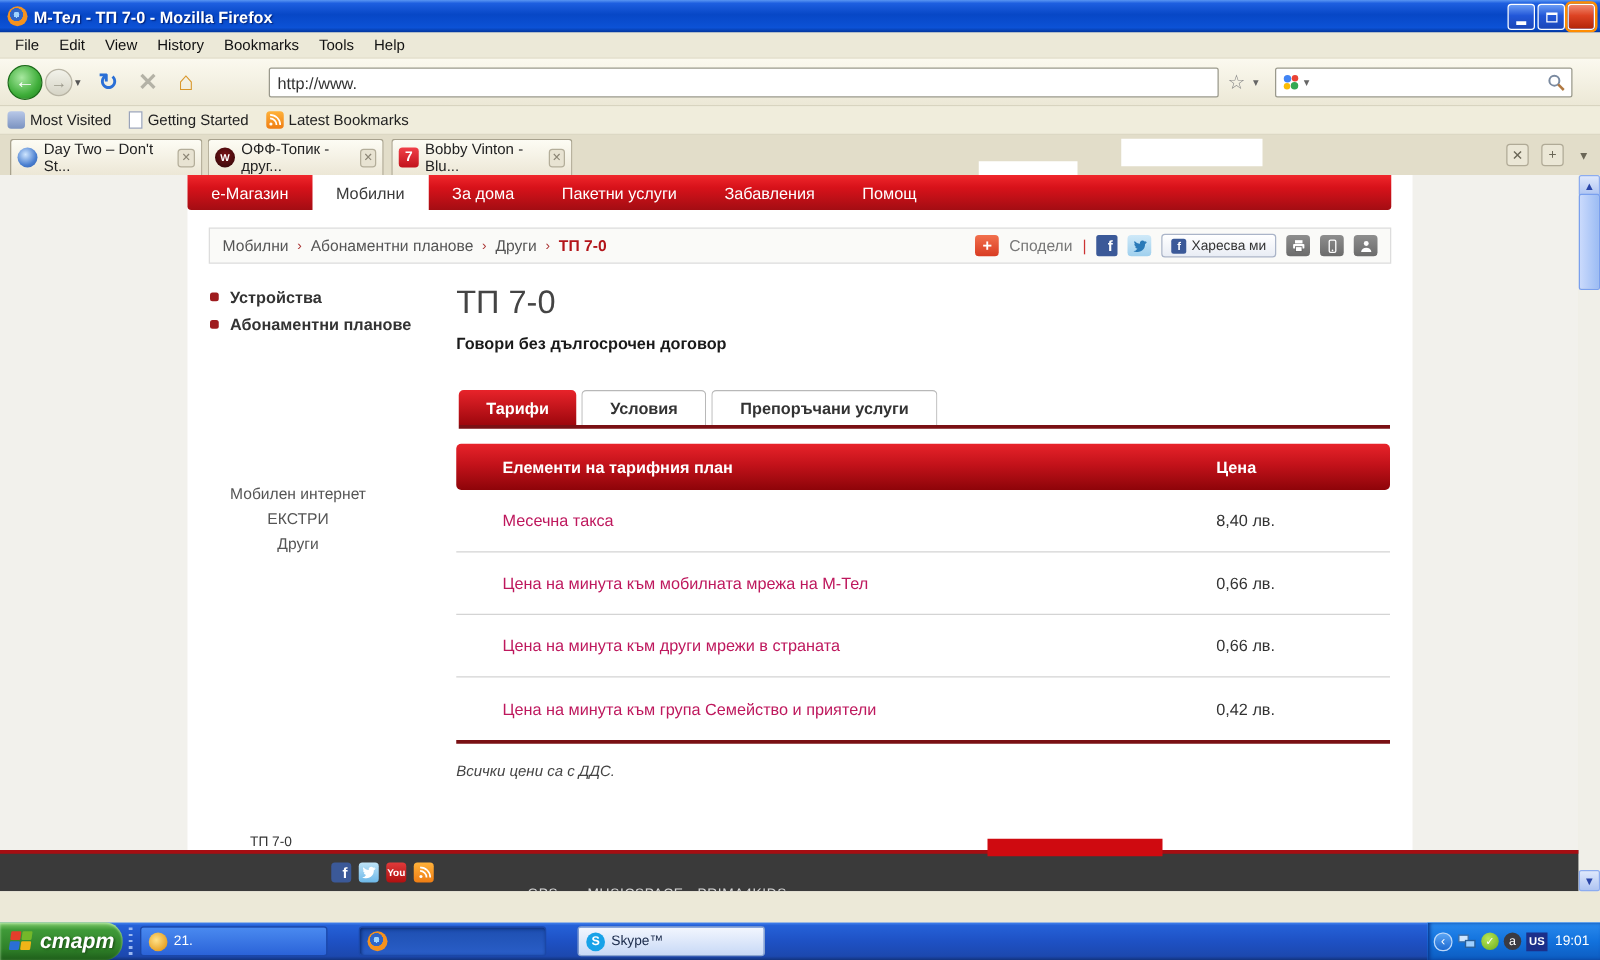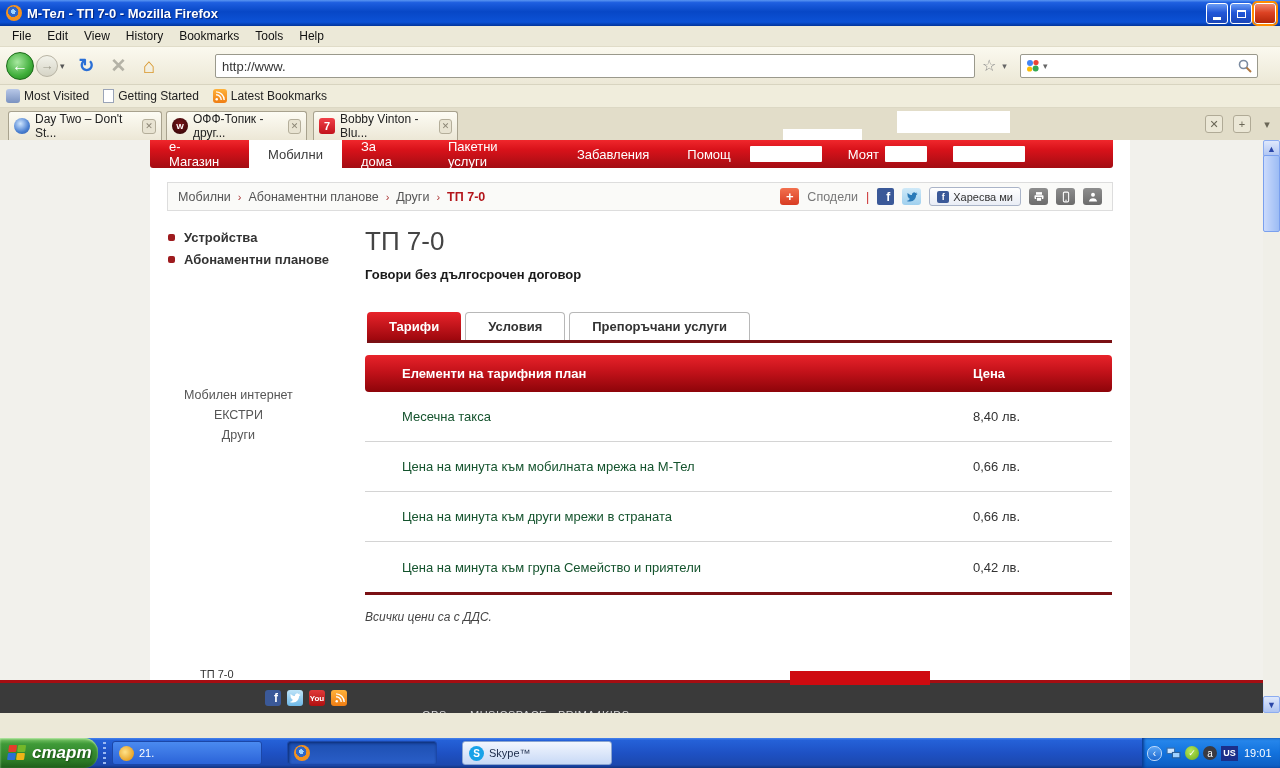--- a/index.html
+++ b/index.html
@@ -120,21 +120,21 @@
   .ctab { height:28px; display:flex; align-items:center; padding:4px 22px; font-size:13px; font-weight:bold;
     border-radius:4px 4px 0 0; }
   .ctab.active { background:linear-gradient(180deg,#e8232a,#9d070d); color:#fff; }
   .ctab.plain { background:#fff; color:#333; border:1px solid #b8b8b8; border-bottom:none; }
   .ctab-line { position:absolute; left:367px; top:200px; width:745px; height:3px; background:#7a1014; }
   .ttable { position:absolute; left:365px; top:215px; width:747px; }
   .thead { height:37px; border-radius:4px; background:linear-gradient(180deg,#e8232a 0%,#c3121a 45%,#8d0409 100%);
     position:relative; display:flex; align-items:center; }
   .thead .tname { color:#fff; font-weight:bold; }
   .thead .tprice { color:#fff; font-weight:bold; }
-  .tname { position:absolute; left:37px; font-size:13px; color:#14532d; }
+  .tname { position:absolute; left:37px; font-size:13px; color:#be185d; }
   .tprice { position:absolute; left:608px; font-size:13px; color:#333; }
   .trow { height:50px; position:relative; display:flex; align-items:center; border-bottom:1px solid #d4d4d4; }
   .trow.last { border-bottom:none; }
   .tbottom { height:3px; background:#7a1014; }
   .note { position:absolute; left:365px; top:470px; font-style:italic; font-size:12px; color:#444; }
   .plan-link { position:absolute; left:200px; top:528px; font-size:11px; color:#333; }
 
   
   .sitefooter { position:absolute; left:0; top:540px; width:1263px; height:33px; background:#3a3a3a;
     border-top:3px solid #a50d12; }
@@ -301,28 +301,20 @@
   <div class="viewport">
     <div class="content-col"></div>
 
     <div class="sitenav">
       <span class="sn-item">е-Магазин</span>
       <span class="sn-item active">Мобилни</span>
       <span class="sn-item">За дома</span>
       <span class="sn-item">Пакетни услуги</span>
       <span class="sn-item">Забавления</span>
       <span class="sn-item">Помощ</span>
-      <span class="sn-right">
-        <span class="rw" style="width:72px;"></span>
-        <span class="sn-moyat">
-          <span>Моят</span>
-          <span class="rw" style="width:42px;"></span>
-        </span>
-        <span class="rw" style="width:72px;"></span>
-      </span>
     </div>
 
     <div class="breadcrumbbar">
       <span class="crumb">Мобилни</span>
       <span class="crumb-sep">›</span>
       <span class="crumb">Абонаментни планове</span>
       <span class="crumb-sep">›</span>
       <span class="crumb">Други</span>
       <span class="crumb-sep">›</span>
       <span class="crumb-cur">ТП 7-0</span>

